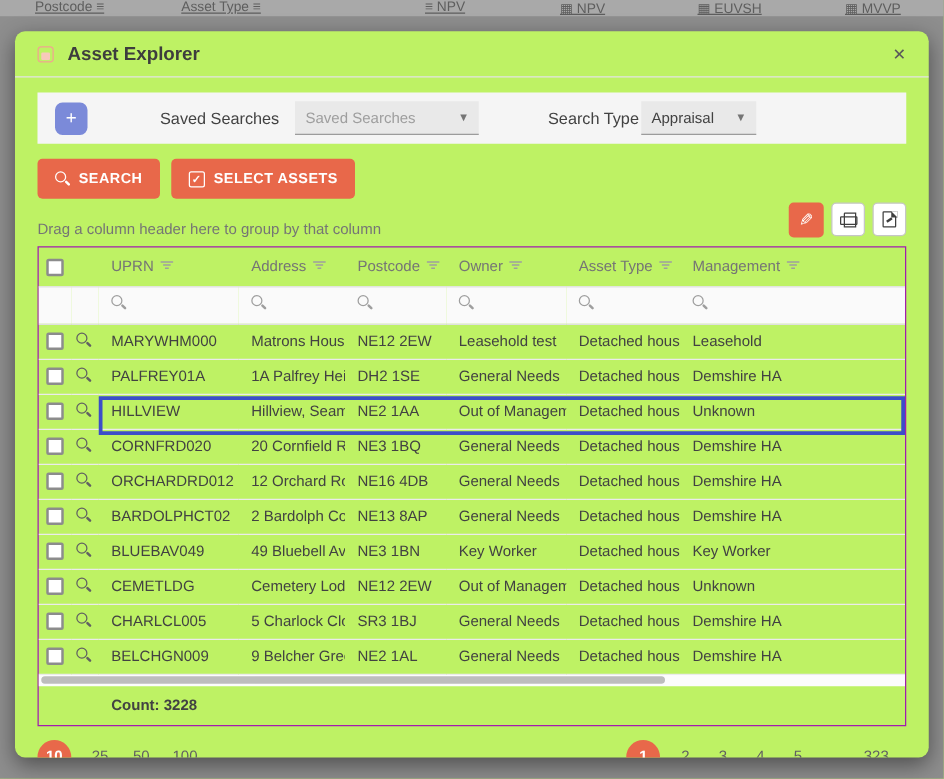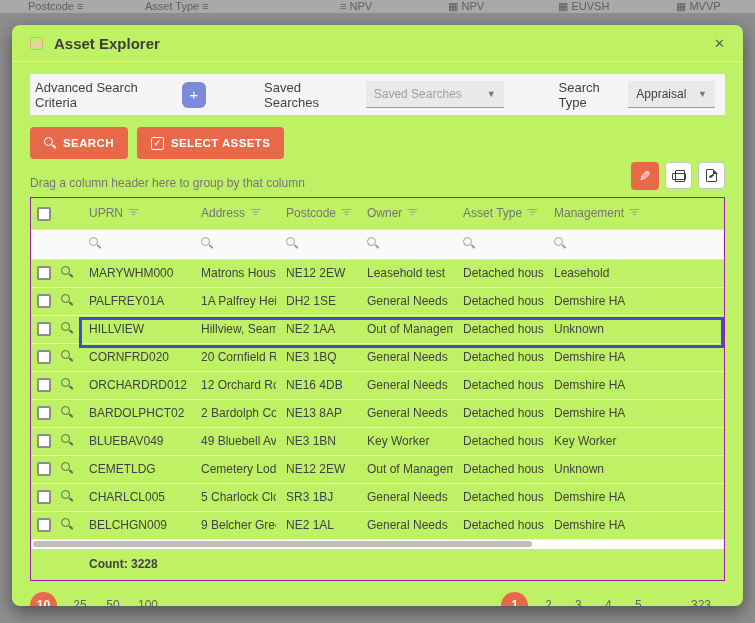--- a/index.html
+++ b/index.html
@@ -10,21 +10,21 @@
     font-family:"Liberation Sans", sans-serif;
     overflow:hidden;
     color:#424242;
   }
   
   .bg-strip {
     position:absolute; top:0; left:0; width:755px; height:13px;
     background:#A9A9A9; overflow:hidden;
   }
   .bg-strip span {
-    position:absolute; top:0px; font-size:11px; color:#5E5E5E; white-space:nowrap;
+    position:absolute; top:0px; font-size:11px; color:#5E5E5E; white-space:nowrap;text-decoration:underline;
   }
   
   .modal {
     position:absolute; left:12px; top:25px; width:731px; height:581px;
     background:#bef264; border-radius:8px;
     box-shadow:0 6px 18px rgba(0,0,0,.45);
     overflow:hidden;
   }
   .modal-header {
     display:flex; align-items:center;
@@ -197,21 +197,20 @@
 
 <div class="modal">
 
   <div class="modal-header">
     <span class="title-icon"></span>
     <span class="modal-title">Asset Explorer</span>
     <span class="close-btn">✕</span>
   </div>
 
   <div class="criteria">
-    <span class="crit-label">Advanced Search Criteria</span>
     <button class="plus-btn">+</button>
     <span class="crit-label saved-label">Saved Searches</span>
     <div class="dropdown dd-saved">
       <span class="dd-placeholder">Saved Searches</span>
       <span class="caret">▼</span>
     </div>
     <span class="crit-label type-label">Search Type</span>
     <div class="dropdown dd-type">
       <span class="dd-value">Appraisal</span>
       <span class="caret">▼</span>

